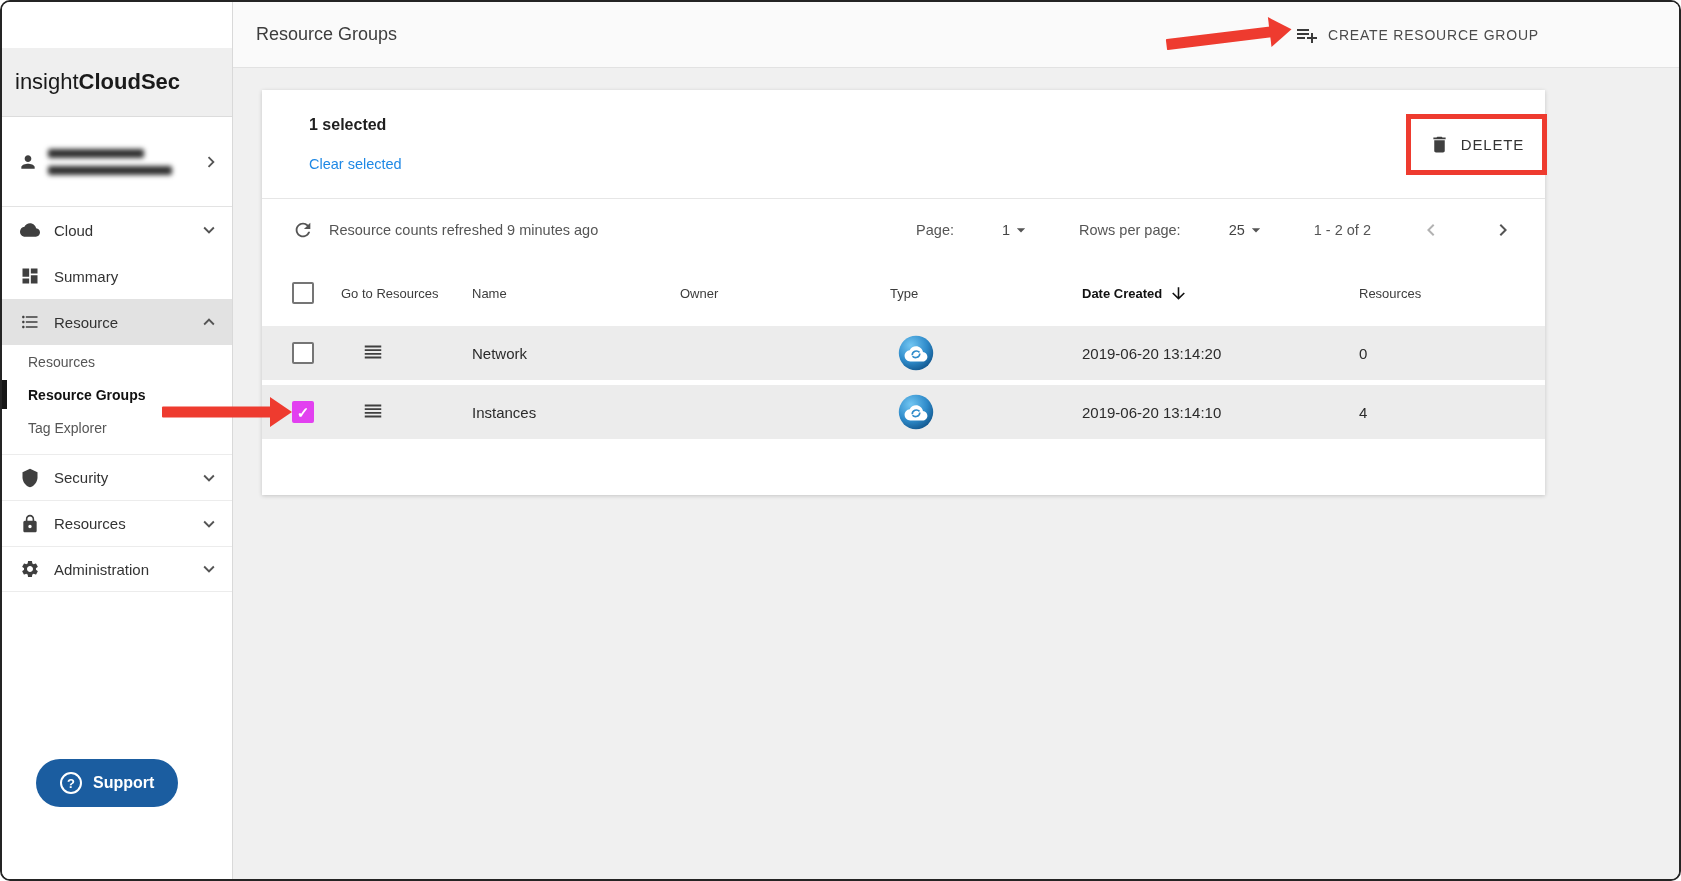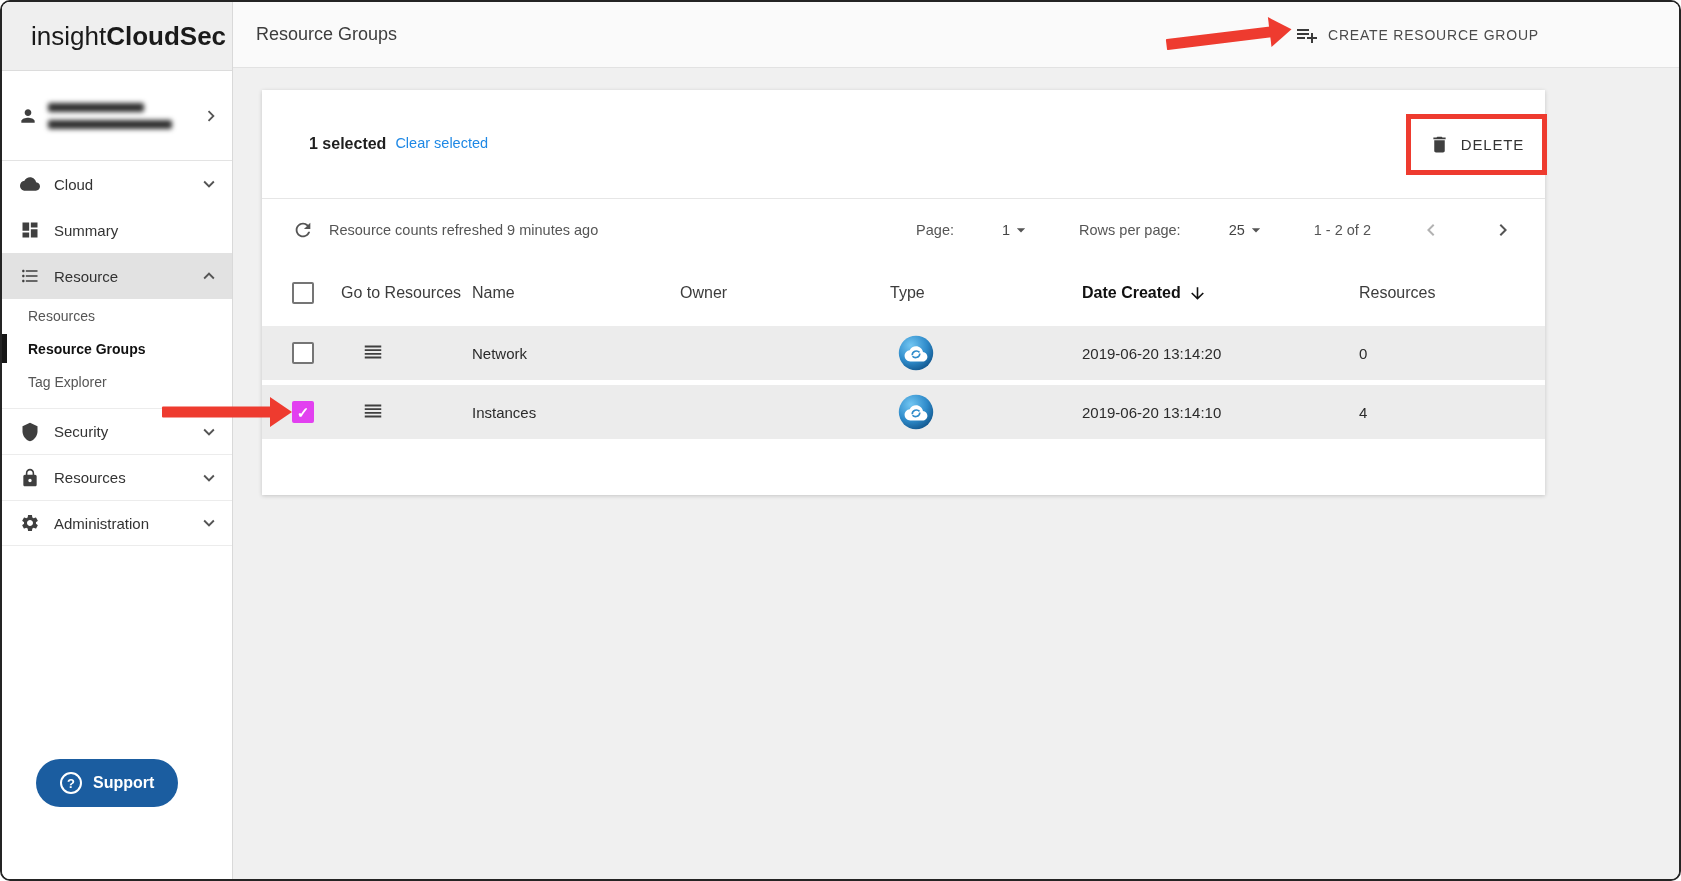--- a/index.html
+++ b/index.html
@@ -1,21 +1,21 @@
 <!DOCTYPE html>
 <html><head>
 <meta charset="utf-8">
 <style>
   * { margin:0; padding:0; box-sizing:border-box; }
   html,body { background:#ffffff; font-family:"Liberation Sans", sans-serif; }
   .screen { position:relative; width:1681px; height:881px; border:2px solid #242424; border-radius:10px; overflow:hidden; display:flex; background:#fff; }
 
   
   .sidebar { width:231px; min-width:231px; background:#fff; border-right:1px solid #d9d9d9; display:flex; flex-direction:column; }
-  .logo { height:69px; min-height:69px; background:#efefef; border-bottom:1px solid #dcdcdc; display:flex; align-items:center; padding-left:29px; font-size:26px; color:#1a1a1a; }
+  .logo { height:69px; min-height:69px; background:#efefef; border-bottom:1px solid #dcdcdc; display:flex; align-items:center; padding-left:13px; font-size:22px; color:#1a1a1a;margin-top:46px; }
   .logo b { font-weight:700; }
   .user-row { height:90px; min-height:90px; display:flex; align-items:center; gap:10px; padding:0 10px 0 16px; border-bottom:1px solid #e3e3e3; cursor:pointer; }
   .redact { display:flex; flex-direction:column; gap:8px; flex:1; }
   .redact i { display:block; height:9px; background:#2e2e2e; border-radius:2px; filter:blur(2.5px); }
   .nav { display:flex; flex-direction:column; }
   .nav-item { height:46px; display:flex; align-items:center; gap:14px; padding:0 12px 0 18px; font-size:15px; color:#333; cursor:pointer; }
   .nav-item .lbl { flex:1; }
   .nav-item.active { background:#e2e2e2; }
   .sep { border-top:1px solid #ececec; }
   .nav-end { border-bottom:1px solid #ececec; }
@@ -33,40 +33,40 @@
   
   .main { flex:1; display:flex; flex-direction:column; background:#f0f0f0; min-width:0; }
   .page-header { height:66px; min-height:66px; background:#fafafa; border-bottom:1px solid #e2e2e2; display:flex; align-items:center; justify-content:space-between; padding:0 140px 0 23px; }
   .page-title { font-size:18px; color:#3d3d3d; }
   .create-btn { display:flex; align-items:center; gap:9px; background:none; border:none; font-family:inherit; font-size:14px; letter-spacing:.8px; color:#4a4a4a; font-weight:500; cursor:pointer; }
   .create-btn .ic { width:24px; height:24px; fill:#3a3a3a; }
   .content { padding:22px 134px 0 29px; }
   .card { background:#fff; box-shadow:0 1px 4px rgba(0,0,0,.18); min-height:405px; }
 
   .sel-bar { height:108px; display:flex; align-items:center; padding-left:47px; }
-  .sel-left { display:flex; flex-direction:row; gap:9px; }
+  .sel-left { display:flex; flex-direction:column; gap:22px; }
   .sel-count { font-size:16px; font-weight:700; color:#1f1f1f; }
   .clear-link { font-size:14.5px; color:#1e88e5; cursor:pointer; text-decoration:none; }
   .delete-wrap { margin-left:auto; margin-right:-2px; border:5px solid #ee3b2f; padding:15px 18px; display:flex; align-items:center; }
   .delete-btn { display:flex; align-items:center; gap:11px; background:none; border:none; font-family:inherit; font-size:15px; letter-spacing:.8px; color:#333; font-weight:500; cursor:pointer; }
   .delete-btn .ic { width:21px; height:21px; }
 
   .toolbar { height:62px; border-top:1px solid #e6e6e6; display:flex; align-items:center; padding:16px 30px; color:#555; font-size:14.5px; }
   .toolbar .ic { width:22px; height:22px; fill:#555; cursor:pointer; }
   .refresh-text { margin-left:15px; }
   .pag { margin-left:auto; display:flex; align-items:center; gap:48px; }
   .drop { display:flex; align-items:center; gap:1px; cursor:pointer; color:#444; }
   .drop .caret { width:20px; height:20px; fill:#555; }
   .pag-chev { width:24px; height:24px; cursor:pointer; }
   .pag-chev.prev { fill:#b2b2b2; }
   .pag-chev.next { fill:#555; }
 
   
   .tgrid { display:grid; grid-template-columns:49px 131px 208px 210px 192px 277px 1fr; align-items:center; padding-left:30px; }
-  .thead { height:66px; font-size:16px; color:#3c3c3c; font-weight:500; }
+  .thead { height:66px; font-size:13px; color:#3c3c3c; font-weight:500; }
   .th.sorted { display:flex; align-items:center; gap:7px; font-weight:700; color:#111; cursor:pointer; }
   .th.sorted .ic { width:19px; height:19px; fill:#111; }
   .trow { height:54px; background:#ececec; margin-bottom:5px; font-size:15px; color:#2b2b2b; }
   .checkbox { width:22px; height:22px; border:2px solid #757575; border-radius:2px; background:#fff; cursor:pointer; display:flex; align-items:center; justify-content:center; }
   .checkbox.checked { background:#e240f0; border-color:#e240f0; }
   .checkbox .mark { display:none; color:#fff; font-size:15px; font-weight:700; line-height:1; }
   .checkbox.checked .mark { display:block; }
   .row-list-ic { margin-left:21px; width:22px; height:22px; fill:#3f3f3f; cursor:pointer; }
   .type-ic { width:36px; height:36px; display:block; margin-left:8px; }
 

